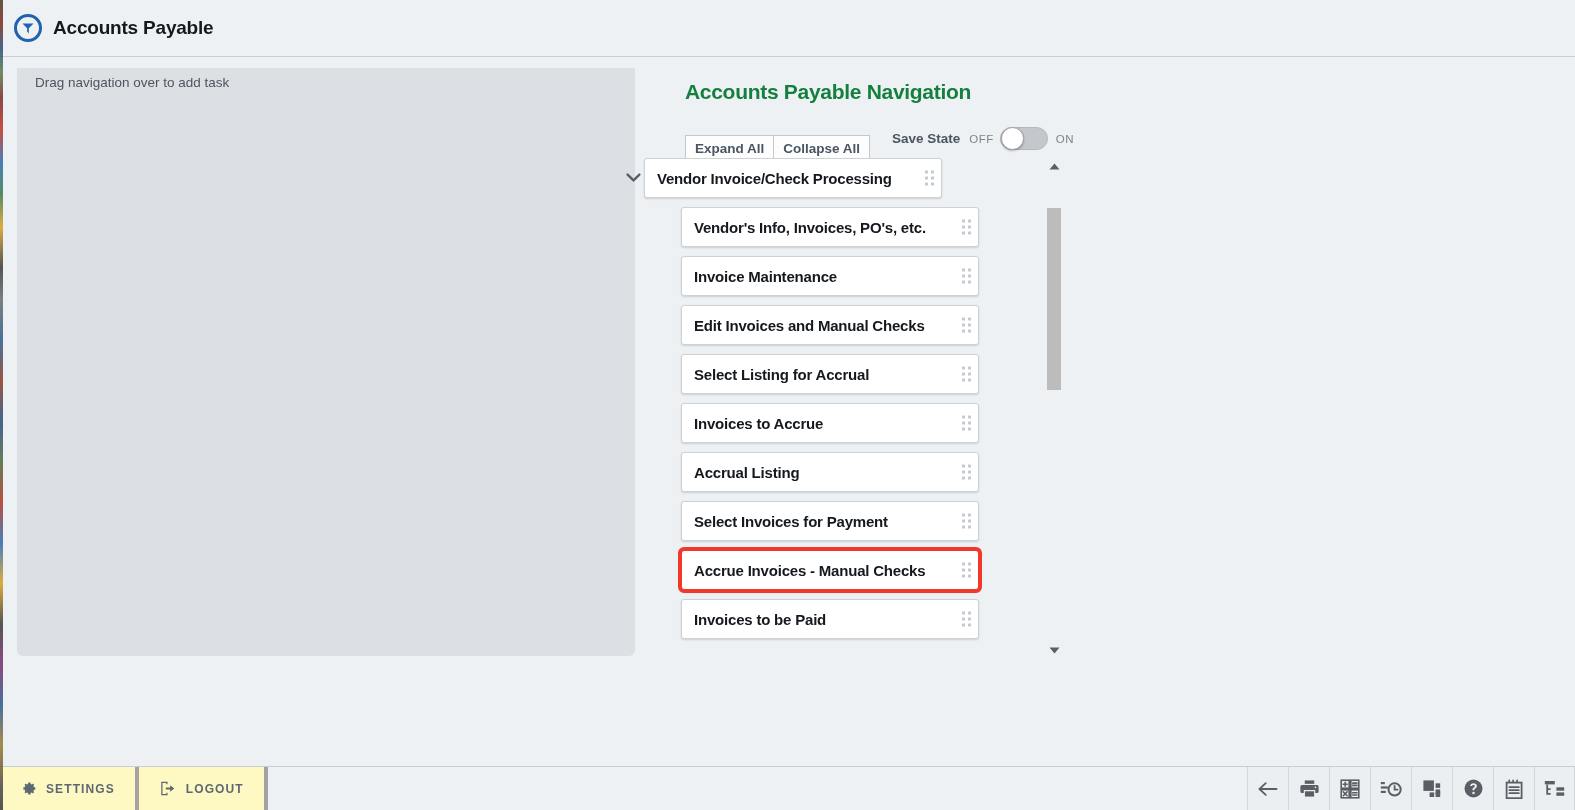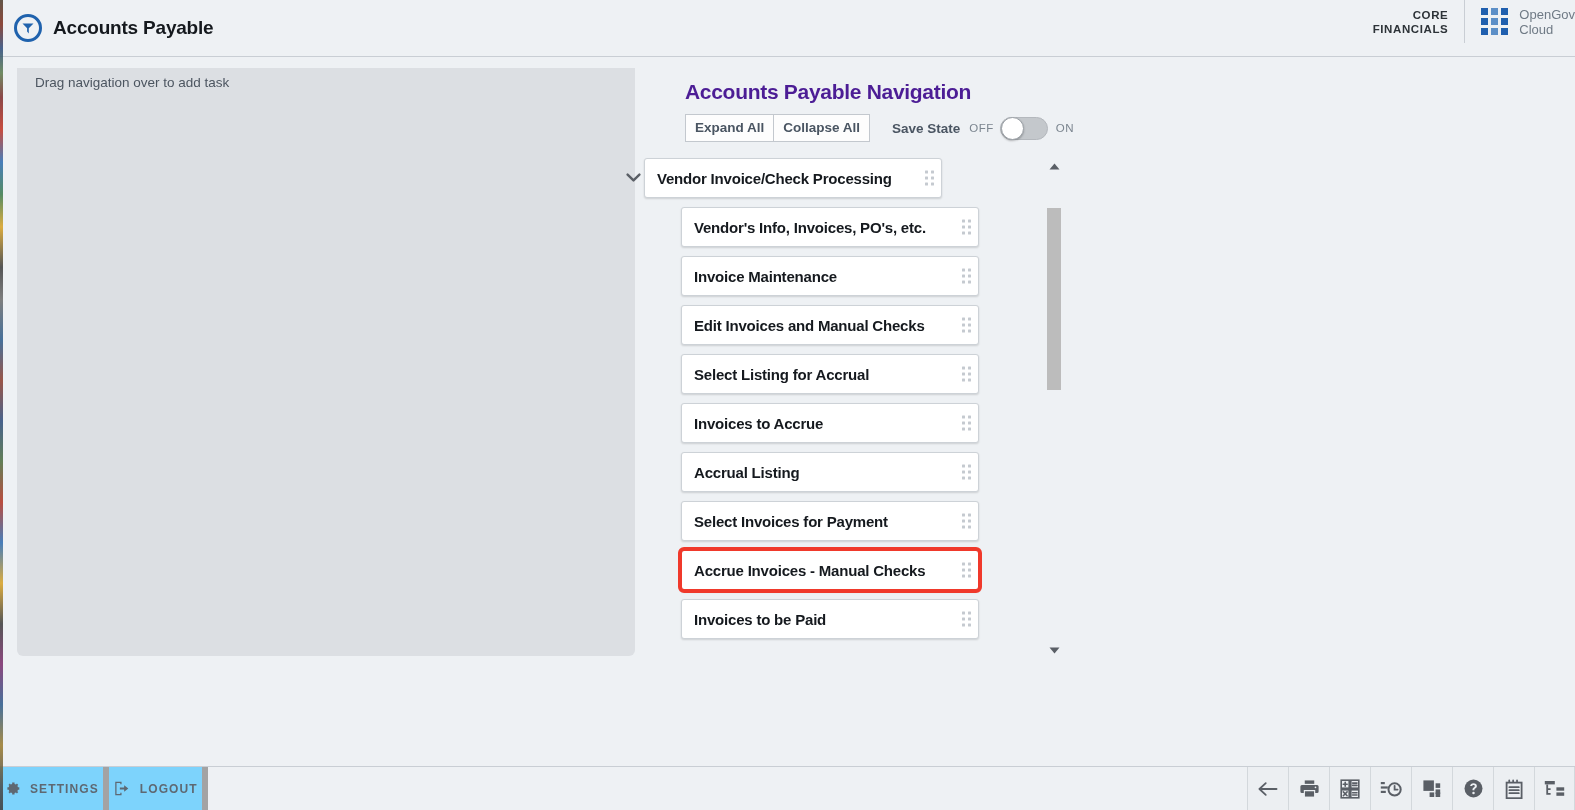--- a/index.html
+++ b/index.html
@@ -84,25 +84,25 @@
     font-size: 19px; font-weight: bold; color: #15191e;
     padding: 19px 0 0 18px; letter-spacing: -0.2px;
   }
   .tasks-sub {
     font-size: 13.5px; color: #4c5560; padding: 7px 0 0 18px;
   }
 
   
   .nav-col { position: absolute; left: 685px; top: 80px; width: 400px; }
   .nav-title {
-    font-size: 21px; font-weight: bold; color: #4c1d95;
+    font-size: 21px; font-weight: bold; color: #15803d;
     letter-spacing: -0.3px; margin: 0 0 10px 0; white-space: nowrap;
   }
   .nav-controls { display: flex; align-items: center; }
-  .btn-group { display: flex; }
+  .btn-group { display: flex; margin-top: 21px; }
   .ctl-btn {
     font-family: "Liberation Sans", sans-serif;
     font-size: 13.5px; font-weight: bold; color: #4a5562;
     background: #fdfdfd; border: 1px solid #c3c8ce;
     padding: 5px 9px 6px 9px; cursor: pointer; white-space: nowrap;
   }
   .ctl-btn + .ctl-btn { border-left: none; }
   .save-state-wrap { display: flex; align-items: center; margin-left: 22px; }
   .save-lbl { font-size: 13.5px; font-weight: bold; color: #4a5562; }
   .sw-off, .sw-on { font-size: 11.5px; color: #7b858f; letter-spacing: .5px; }
@@ -174,23 +174,23 @@
   }
 
   
   .bottom-bar {
     position: absolute; left: 0; bottom: 0; width: 1575px; height: 44px;
     background: #eef1f4; border-top: 1px solid #c9ced4;
   }
   .bl-group { position: absolute; left: 0; top: 0; height: 43px; display: flex; }
   .bl-btn {
     height: 43px; display: flex; align-items: center;
-    padding: 0 4px; cursor: pointer;
-    border-right: 6px solid #a3a3a3;
-    background: #7dd3fc;
+    padding: 0 20px; cursor: pointer;
+    border-right: 4px solid #a3a3a3;
+    background: #fef9c3;
   }
   .bl-btn .ic { display: flex; align-items: center; margin-right: 9px; }
   .bl-btn .tx {
     font-size: 12px; font-weight: bold; color: #5e6872; letter-spacing: 1.1px;
   }
   .br-group { position: absolute; right: 0; top: 0; height: 43px; display: flex; }
   .tb-btn {
     width: 41px; height: 43px; display: flex;
     align-items: center; justify-content: center; cursor: pointer;
     background: #eceff2; border-left: 1px solid #d3d8dc;
@@ -207,44 +207,20 @@
   <div class="header">
     <div class="brand-left">
       <div class="logo-mark">
         <svg width="14" height="14" viewBox="0 0 14 14">
           <path d="M1.5 2.5 L12.5 2.5 L7.8 7.2 L7.8 12.6 L6.1 10.4 L6.1 7.2 Z" fill="#1f62ad"></path>
         </svg>
       </div>
       <div class="app-title">Accounts Payable</div>
     </div>
 
-    <div class="brand-right">
-      <div class="core-fin">
-        <div>CORE</div>
-        <div>FINANCIALS</div>
-      </div>
-      <div class="brand-divider"></div>
-      <div class="og-block">
-        <div class="og-grid">
-          <i></i>
-            <i class="lite"></i>
-            <i></i>
-          <i></i>
-            <i class="lite"></i>
-            <i></i>
-          <i></i>
-            <i class="lite"></i>
-            <i></i>
-        </div>
-        <div class="og-name">
-          <div>OpenGov</div>
-          <div>Cloud</div>
-        </div>
-      </div>
-    </div>
   </div>
 
   <div class="tasks-panel">
     <div class="tasks-sub">Drag navigation over to add task</div>
   </div>
 
   <div class="nav-col">
     <div class="nav-title">Accounts Payable Navigation</div>
     <div class="nav-controls">
       <div class="btn-group">

